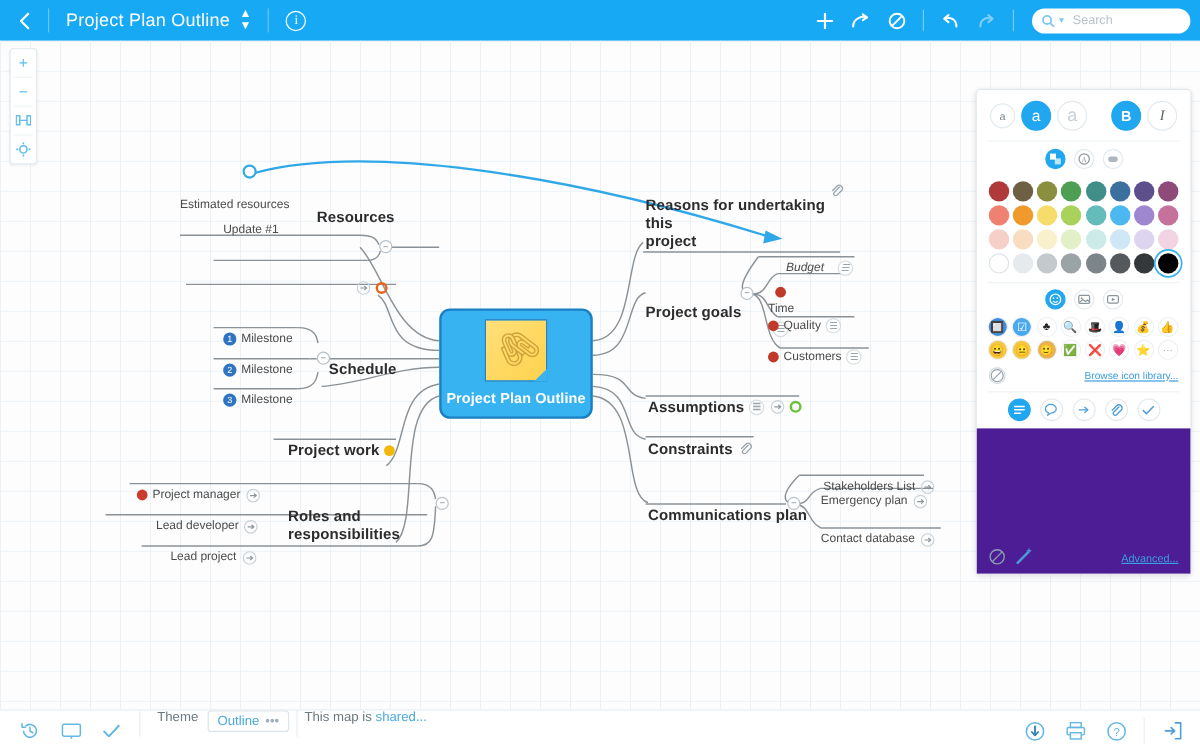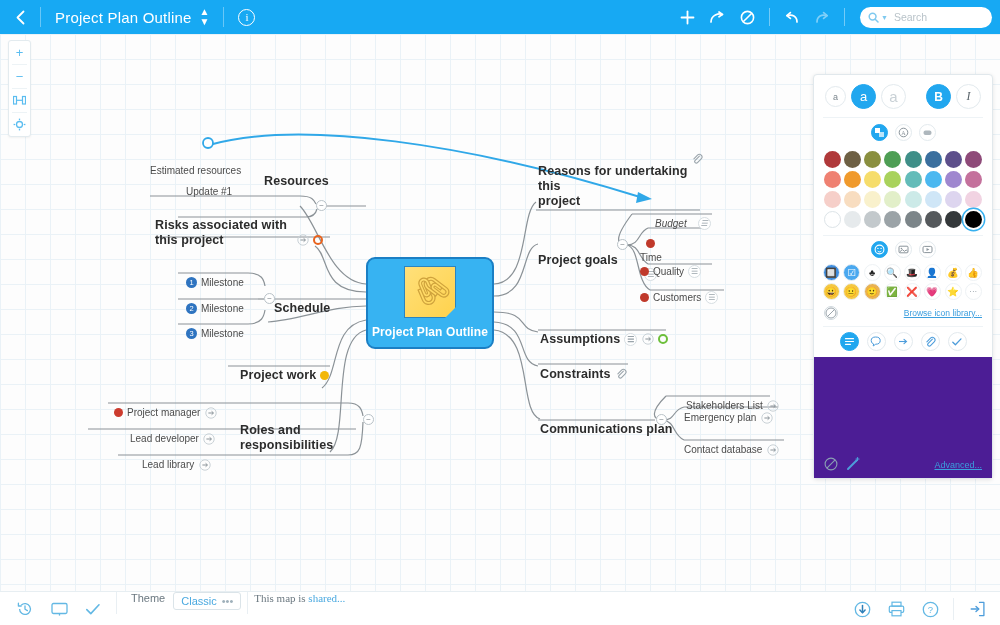--- a/index.html
+++ b/index.html
@@ -188,21 +188,21 @@
     color: #63b8e4; font-size: 14px; cursor: pointer;
   }
   .bb-sep { width: 1px; height: 22px; background: #e9eff3; margin: 0 6px; }
   .bb-label { font-size: 11px; color: #6b7880; padding: 0 8px; }
   .theme-btn {
     border: 1px solid #dbe4e9; border-radius: 3px; padding: 2px 7px;
     display: flex; align-items: center; gap: 5px; cursor: pointer; background: #fff;
   }
   .theme-btn .tname { color: #4aa9e0; font-size: 11px; }
   .theme-btn .tdots { color: #9fb0ba; font-size: 11px; line-height: 8px; }
-  .share-txt { font-size: 11px; color: #6b7880; font-family: Liberation Serif, serif; }
+  .share-txt { font-size: 11px; color: #6b7880; }
   .share-txt a { color: #4aa9e0; text-decoration: none; cursor: pointer; }
   .bb-right { margin-left: auto; display: flex; align-items: center; padding-right: 6px; }
 </style>
 </head>
 <body>
 
 <div id="app">
 
   <div class="topbar">
     <div class="tb-back">
@@ -397,23 +397,20 @@
 
     <div class="node n-sub" style="left:186px; top:132px;">
       <span class="lbl">Update #1</span>
     </div>
 
     <div class="node n-main" style="left:264px; top:120px;">
       <span class="lbl">Resources</span>
     </div>
     <div class="collapse" style="left:316px; top:166px;">−</div>
 
-    <div class="node n-main" style="left:155px; top:164px; max-width:150px; white-space:normal;">
-      <span class="lbl">Risks associated with this project</span>
-    </div>
     <div class="node" style="left:296px; top:179px;">
       <span class="mini plain">
         <svg width="12" height="12" viewBox="0 0 12 12">
             <circle cx="6" cy="6" r="5.2" fill="none" stroke="#c9d1d6" stroke-width="1"></circle>
             <line x1="3.4" y1="6" x2="8.2" y2="6" stroke="#8a9399" stroke-width="1"></line>
             <polyline points="6.6,4.3 8.5,6 6.6,7.7" fill="none" stroke="#8a9399" stroke-width="1"></polyline>
           </svg>
       </span>
       <span class="ring" style="border-color:#e8631e;"></span>
     </div>
@@ -455,21 +452,21 @@
       <span class="lbl">Lead developer</span>
       <span class="mini plain">
         <svg width="12" height="12" viewBox="0 0 12 12">
             <circle cx="6" cy="6" r="5.2" fill="none" stroke="#c9d1d6" stroke-width="1"></circle>
             <line x1="3.4" y1="6" x2="8.2" y2="6" stroke="#8a9399" stroke-width="1"></line>
             <polyline points="6.6,4.3 8.5,6 6.6,7.7" fill="none" stroke="#8a9399" stroke-width="1"></polyline>
           </svg>
       </span>
     </div>
     <div class="node n-sub" style="left:142px; top:404px;">
-      <span class="lbl">Lead library</span>
+      <span class="lbl">Lead project</span>
       <span class="mini plain">
         <svg width="12" height="12" viewBox="0 0 12 12">
             <circle cx="6" cy="6" r="5.2" fill="none" stroke="#c9d1d6" stroke-width="1"></circle>
             <line x1="3.4" y1="6" x2="8.2" y2="6" stroke="#8a9399" stroke-width="1"></line>
             <polyline points="6.6,4.3 8.5,6 6.6,7.7" fill="none" stroke="#8a9399" stroke-width="1"></polyline>
           </svg>
       </span>
     </div>
     <div class="collapse" style="left:363px; top:380px;">−</div>
     <div class="node n-main" style="left:538px; top:110px; width:160px; white-space:normal; align-items:flex-start;">
@@ -772,21 +769,21 @@
         </svg>
     </div>
     <div class="bb-icon">
       <svg width="16" height="13" viewBox="0 0 16 13">
           <polyline points="1.8,6.6 5.8,10.6 14,1.8" fill="none" stroke="#63b8e4" stroke-width="1.6" stroke-linecap="round" stroke-linejoin="round"></polyline>
         </svg>
     </div>
     <div class="bb-sep"></div>
     <div class="bb-label">Theme</div>
     <div class="theme-btn">
-      <span class="tname">Classic</span>
+      <span class="tname">Outline</span>
       <span class="tdots">•••</span>
     </div>
     <div class="bb-sep"></div>
     <div class="share-txt">
       <span>This map is </span><a>shared...</a>
     </div>
 
     <div class="bb-right">
       <div class="bb-icon">
         <svg width="17" height="17" viewBox="0 0 17 17">

